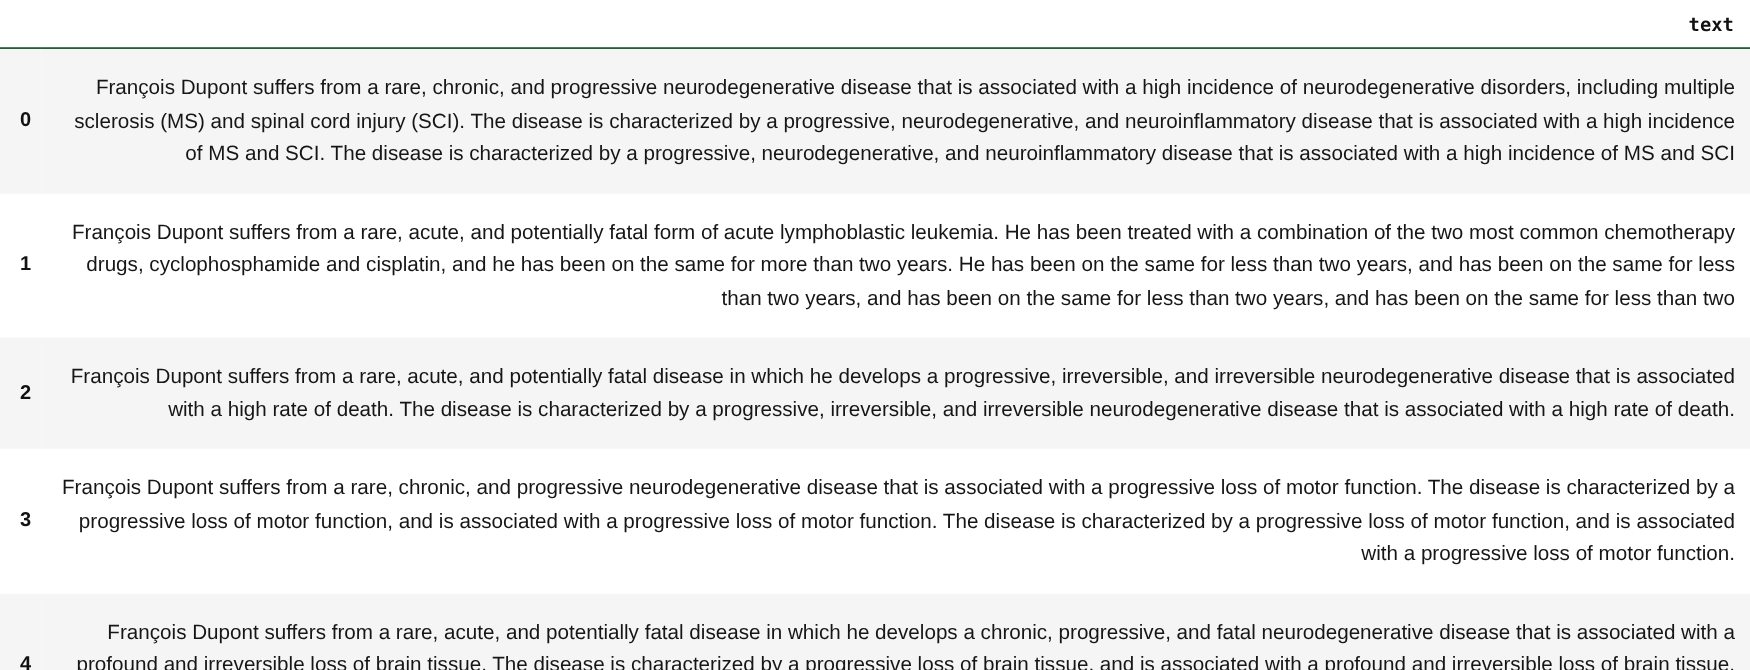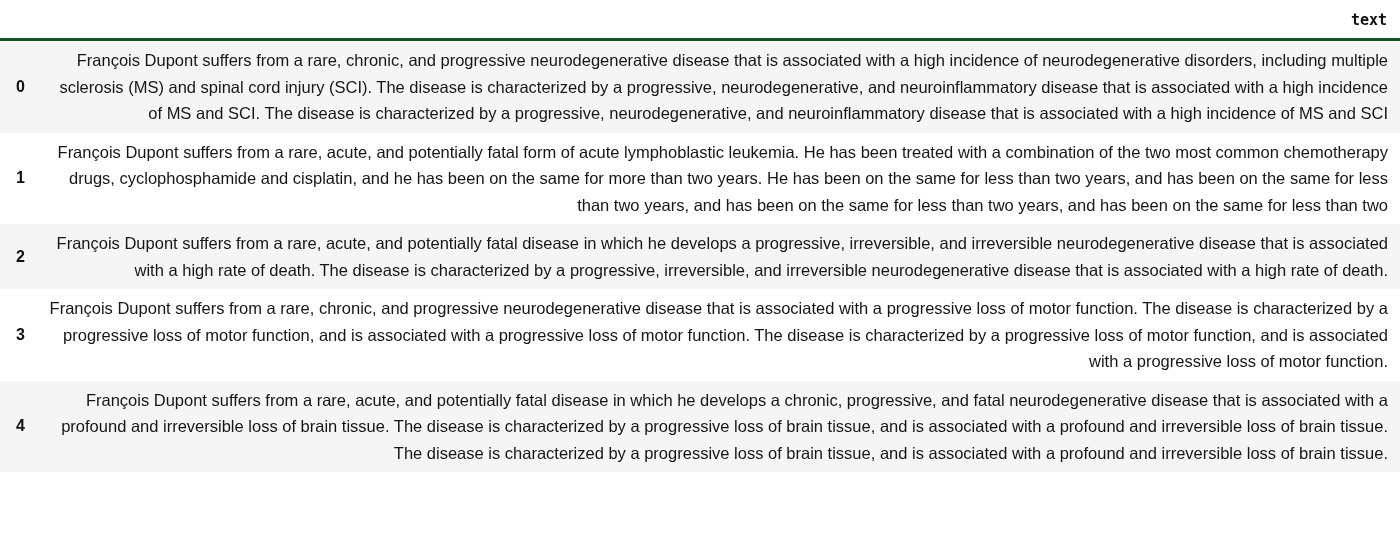--- a/index.html
+++ b/index.html
@@ -12,21 +12,21 @@
   body {
     font-family: "Liberation Sans", sans-serif;
     color: #141414;
   }
   table.dataframe {
     width: 100%;
     border-collapse: collapse;
     table-layout: auto;
   }
   table.dataframe thead th {
-    border-bottom: 3px solid #14532d;
+    border-bottom: 1px solid #14532d;
     vertical-align: bottom;
   }
   th.text-col-header {
     font-family: "DejaVu Sans Mono", monospace;
     font-weight: bold;
     font-size: 15px;
     text-align: right;
     padding: 11px 13px 9px 13px;
     color: #111111;
   }
@@ -45,21 +45,21 @@
     padding: 4px 8px 4px 16px;
     white-space: nowrap;
     width: 1%;
     color: #111111;
   }
   tbody td.row-text {
     text-align: right;
     vertical-align: middle;
     font-size: 16.5px;
     line-height: 26.5px;
-    padding: 6px 12px;
+    padding: 18px 12px;
     color: #161616;
   }
 </style>
 </head>
 <body>
 
 <table class="dataframe">
   <thead>
     <tr>
       <th class="index-col-header"></th>

